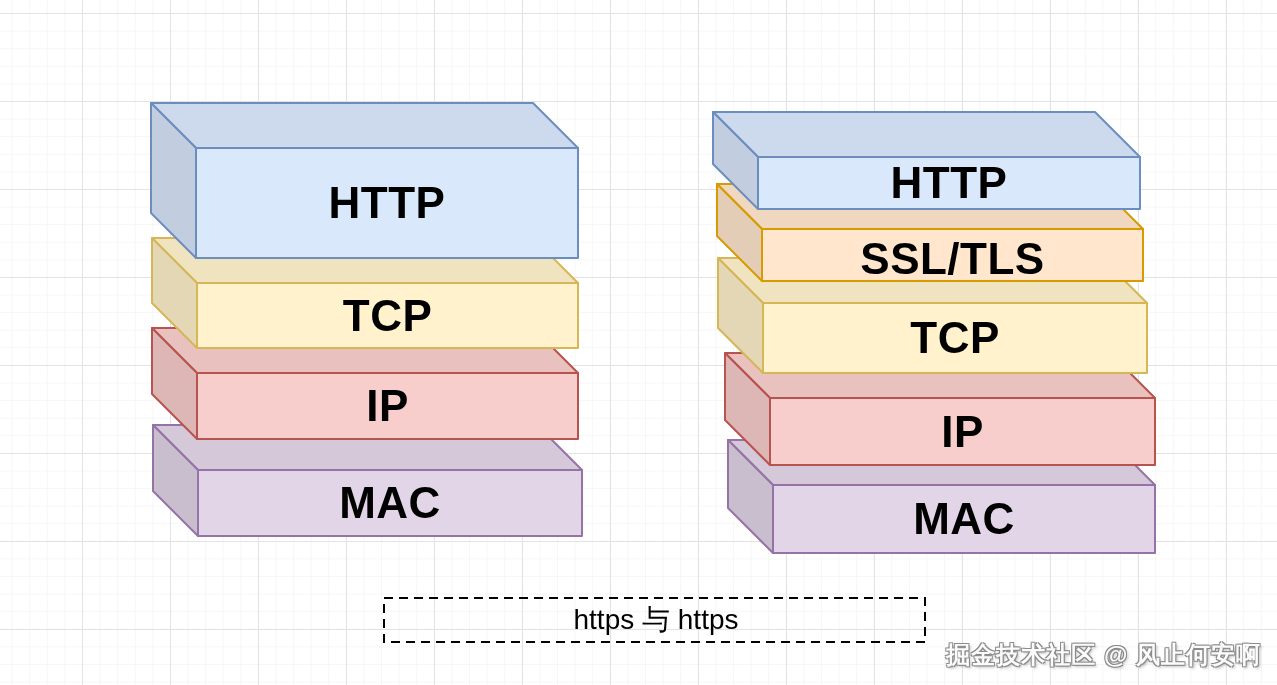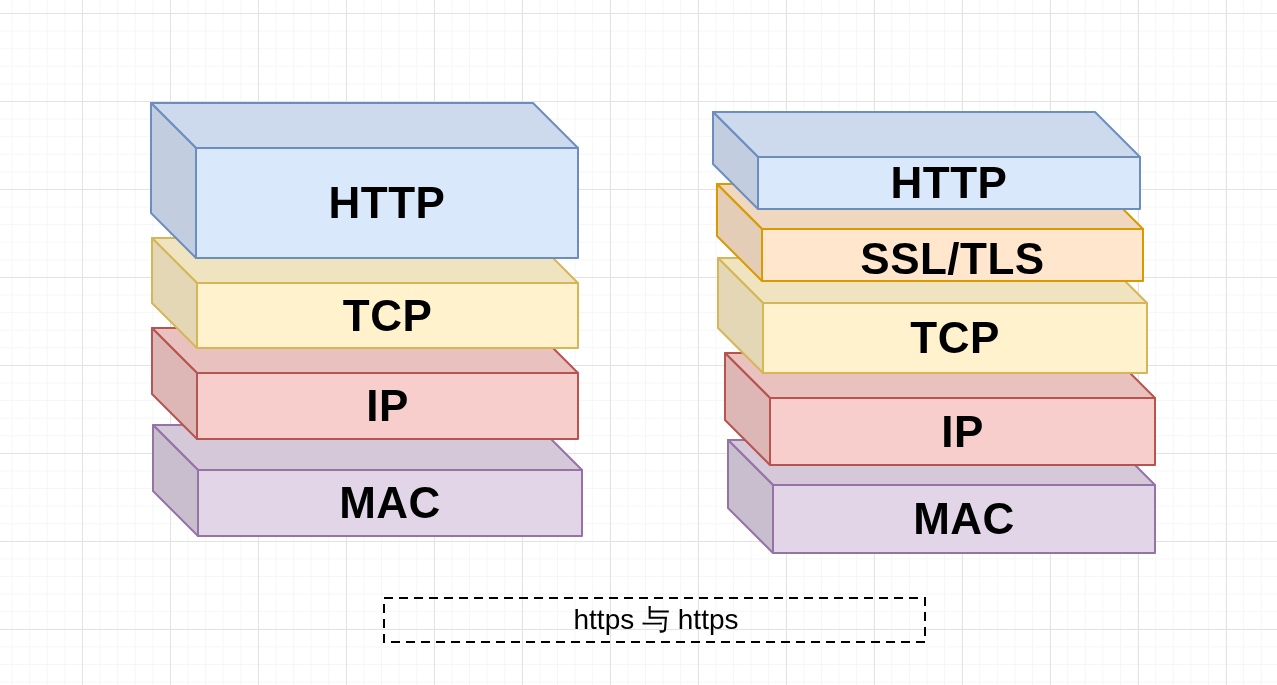--- a/index.html
+++ b/index.html
@@ -114,13 +114,14 @@
       <div class="layer-label" style="left: 758px; top: 157px; width: 382px; height: 52px;">HTTP</div>
     </div>
 
   <div class="caption-wrap">
     <svg class="caption-rect" width="550" height="50" viewBox="0 0 550 50">
       <rect x="3" y="3" width="541" height="44" fill="none" stroke="#000000" stroke-width="2" stroke-dasharray="9 6"></rect>
     </svg>
     <div class="caption-text">https 与 https</div>
   </div>
 
+  <div class="watermark">掘金技术社区 @ 风止何安啊</div>
 </div>
 
 </body></html>

